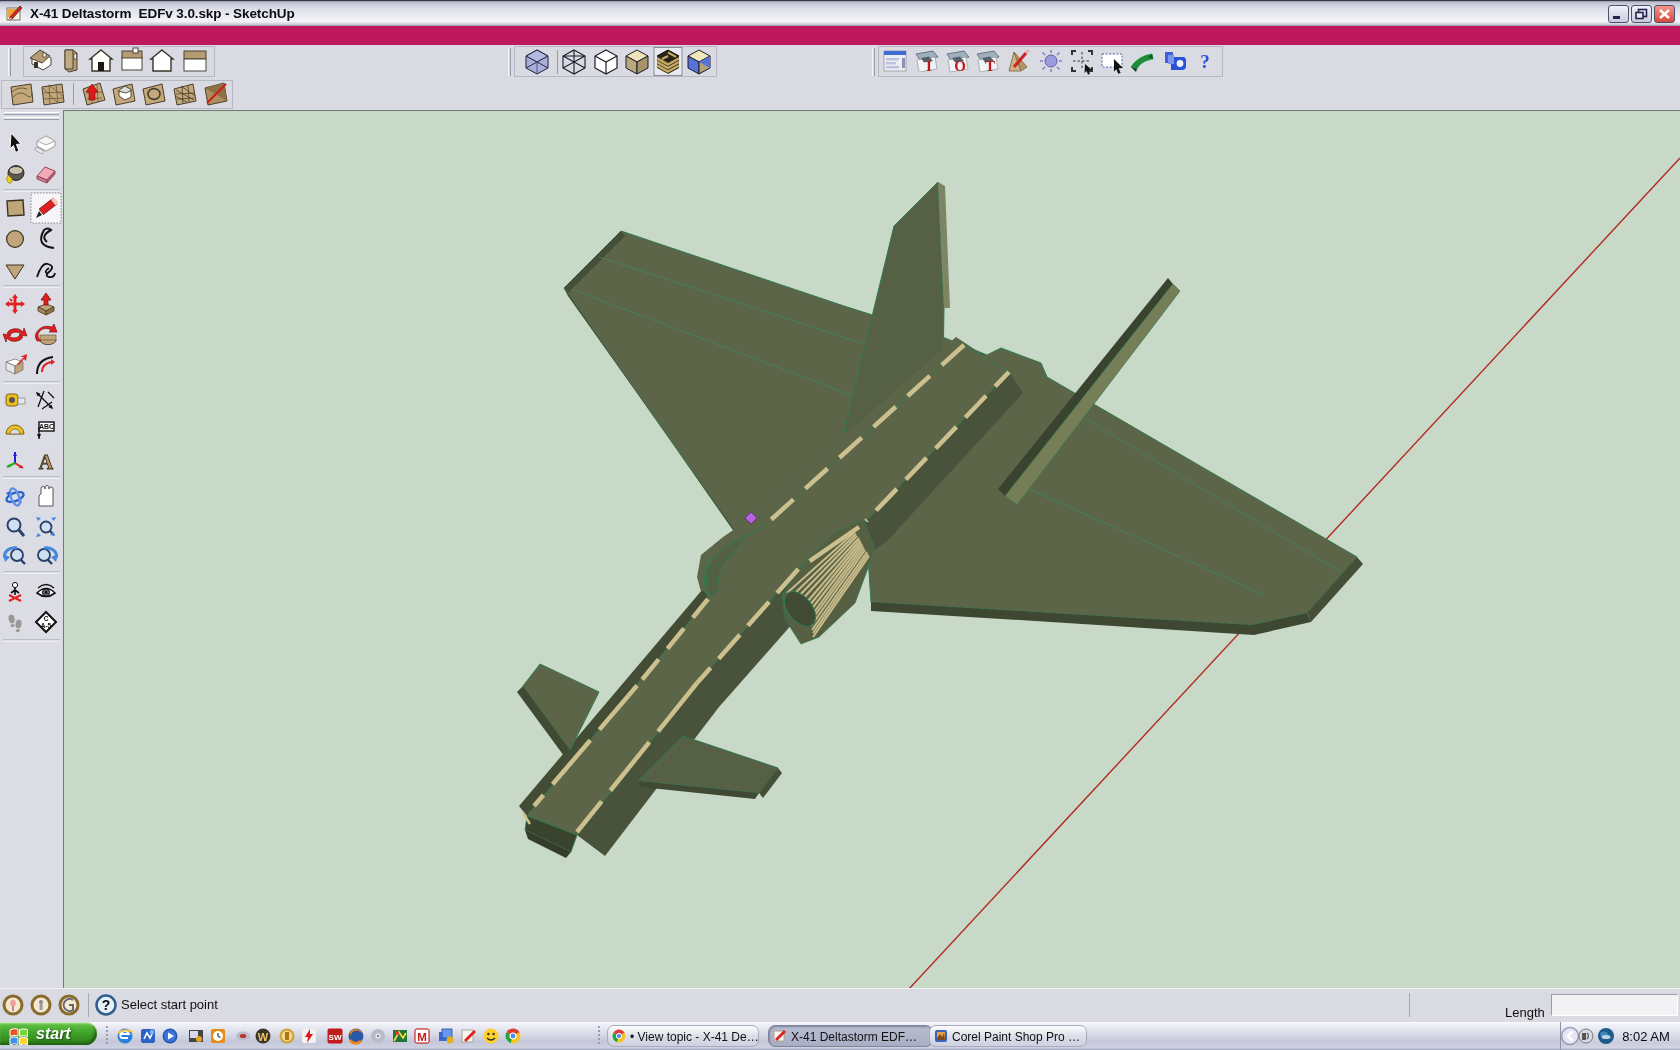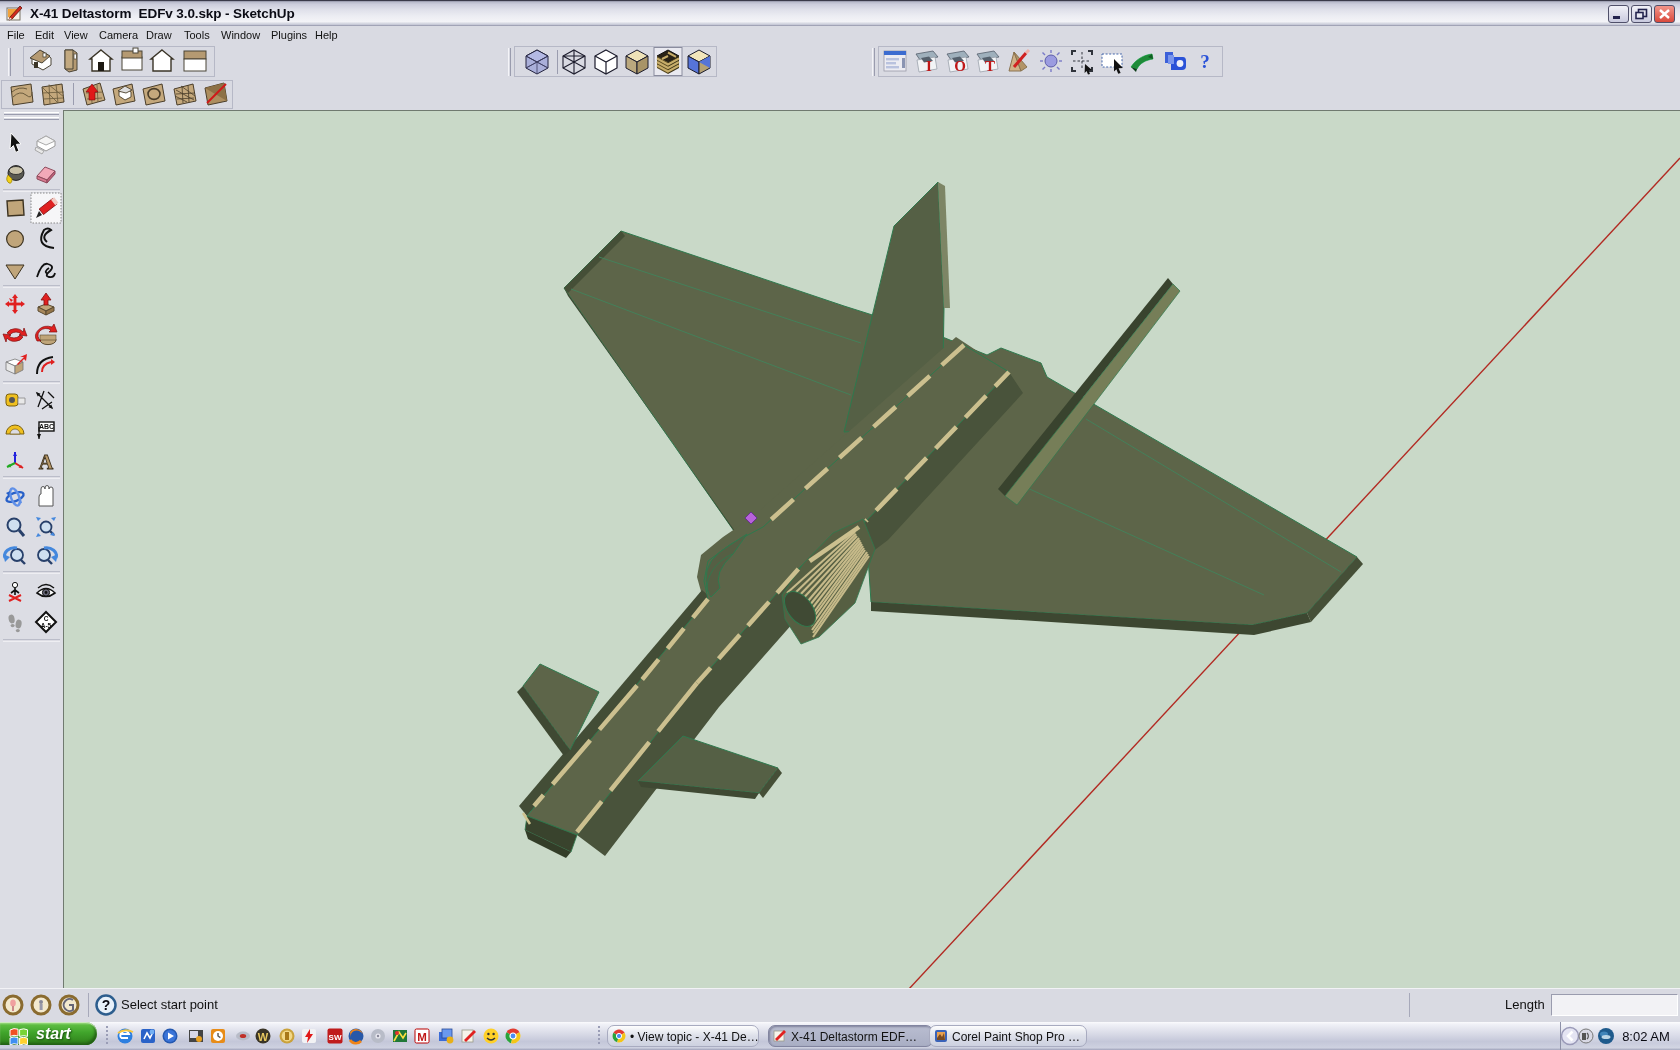--- a/index.html
+++ b/index.html
@@ -61,31 +61,20 @@
         <rect x="4" y="6.5" width="7" height="6" fill="#e8e9f2" stroke="#23234e" stroke-width="1.6"></rect>
       </svg>
     </div>
     <div class="winbtn" id="btncls">
       <svg width="19" height="16" viewBox="0 0 19 16">
           <path d="M5 4 L14 12 M14 4 L5 12" stroke="#fff" stroke-width="2.4"></path>
         </svg>
     </div>
   </div>
 
-  <div id="menubar">
-    <span style="left:7px">File</span>
-    <span style="left:35px">Edit</span>
-    <span style="left:64px">View</span>
-    <span style="left:99px">Camera</span>
-    <span style="left:146px">Draw</span>
-    <span style="left:184px">Tools</span>
-    <span style="left:221px">Window</span>
-    <span style="left:271px">Plugins</span>
-    <span style="left:315px">Help</span>
-  </div>
 
   <div id="tb1">
     <div class="grip" style="left:8px;top:3px;height:28px"></div>
     <div class="tbsec" style="left:23px;top:1px;width:192px;height:31px" id="sec-views">
       <svg width="190" height="29" viewBox="0 0 190 29">
         <g transform="translate(17,14)">
           <polygon points="-9,-4 1,-10 10,-3 10,4 2,9 -9,3" fill="#fff" stroke="#4a4436" stroke-width="1"></polygon>
           <polygon points="-11,-3 -1,-11 9,-5 1,2" fill="#b59a72" stroke="#4a4436" stroke-width="1"></polygon>
           <rect x="-7" y="1" width="4" height="6" fill="#3a3427"></rect>
           <rect x="2" y="-8" width="3" height="4" fill="#fff" stroke="#4a4436" stroke-width="0.8"></rect>
@@ -554,21 +543,21 @@
         <rect x="12" y="17" width="2" height="5" fill="#c88"></rect>
       <circle cx="41" cy="13" r="2" fill="#889"></circle>
         <rect x="39.6" y="15" width="3" height="6" fill="#99a"></rect>
       <path d="M73,11 A6,6 0 1 0 73,21 L73,16 L69,16" fill="none" stroke="#667" stroke-width="2"></path>
       <circle cx="106" cy="16" r="9.5" fill="#e8f1fa" stroke="#2d5e8e" stroke-width="2.5"></circle>
       <text x="106" y="21" font-size="14" font-weight="bold" text-anchor="middle" fill="#0a0a12">?</text>
     </svg>
     <span style="position:absolute;left:121px;top:8px">Select start point</span>
     <div style="position:absolute;left:88px;top:4px;width:1px;height:24px;background:#a7a9ba"></div>
     <div style="position:absolute;left:1409px;top:4px;width:1px;height:24px;background:#a7a9ba"></div>
-    <span style="position:absolute;left:1505px;top:8px">Length</span>
+    <span style="position:absolute;left:1505px;top:16px">Length</span>
     <div style="position:absolute;left:1551px;top:5px;width:127px;height:22px;background:#f2f2f5;border:1px solid #9a9cae;border-bottom-color:#fff;border-right-color:#fff"></div>
   </div>
 
   <div id="taskbar">
 
     <div style="position:absolute;left:0;top:0;width:97px;height:23px;border-radius:0 12px 12px 0;
       background:linear-gradient(#a6e08d 0%, #5cbc40 14%, #41a52c 45%, #368f21 75%, #2f7d1d 100%);
       box-shadow:inset 0 1px 1px #d2eec4, inset -2px -2px 3px #215e13;">
       <svg width="26" height="26" viewBox="0 0 26 26" style="position:absolute;left:6px;top:1px">
         <path d="M4,7 Q8,4.6 12,6.2 L12,13 Q8,11.4 4,13.4 Z" fill="#f05024" stroke="#fff" stroke-width="1"></path>

